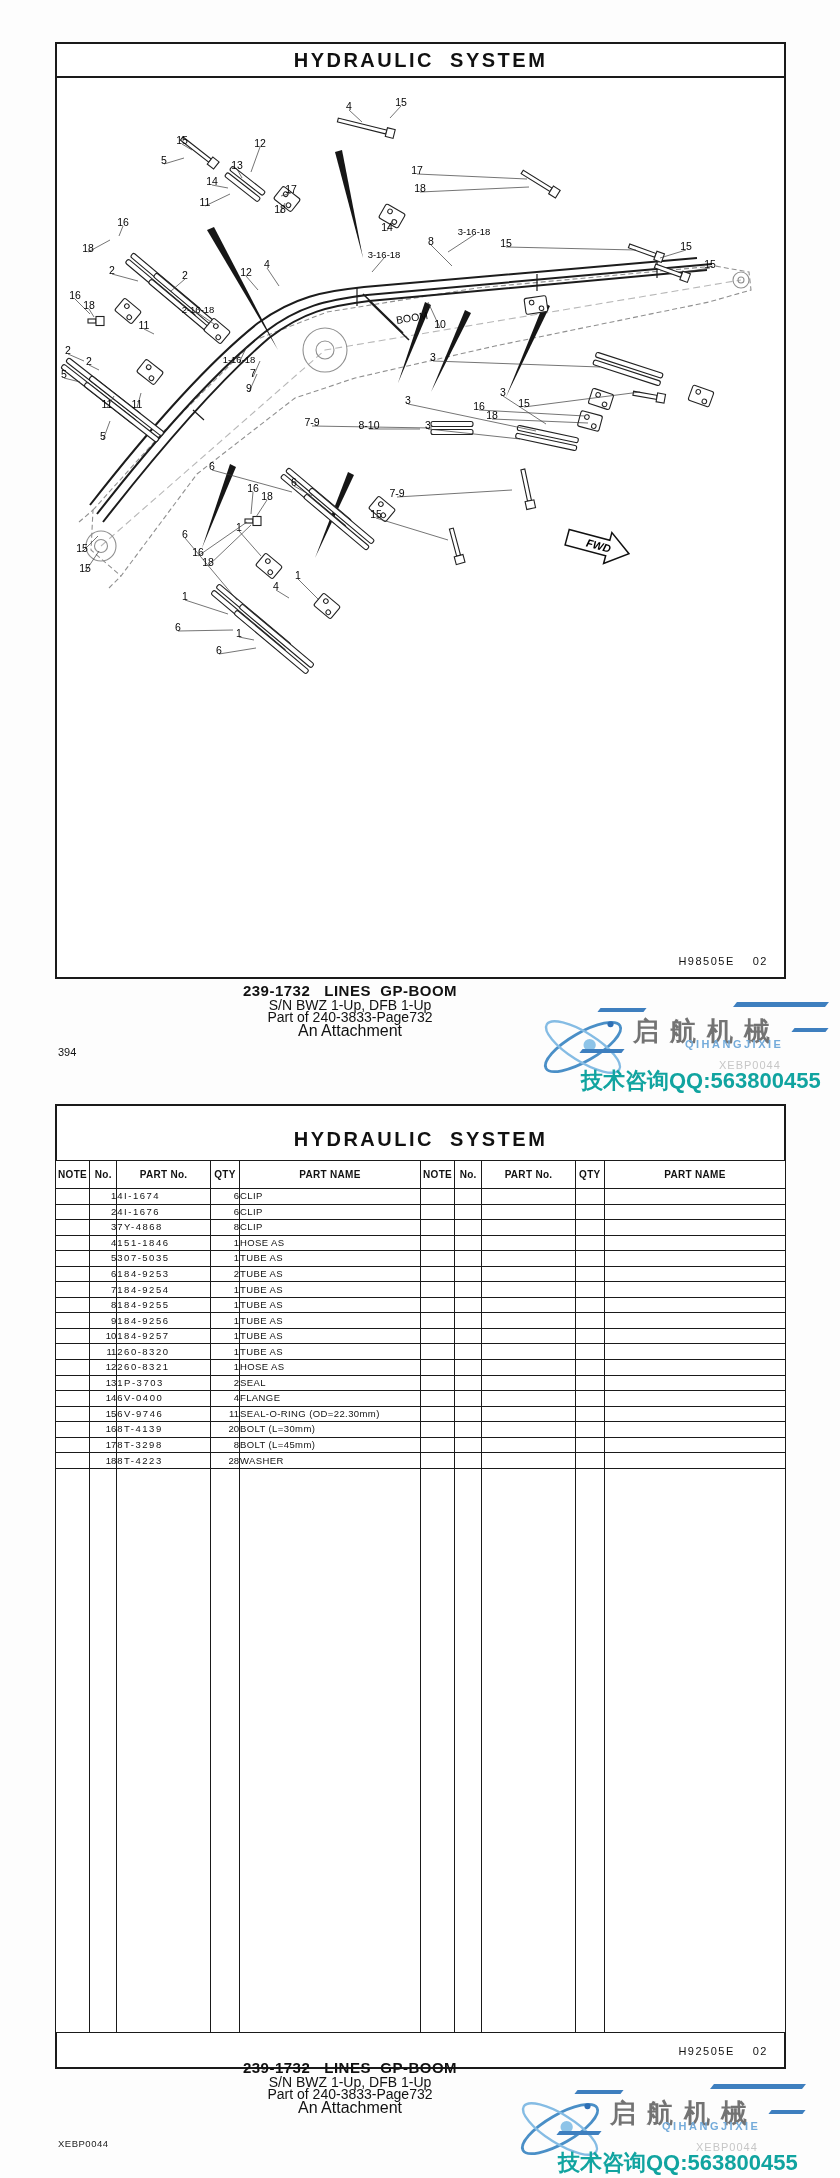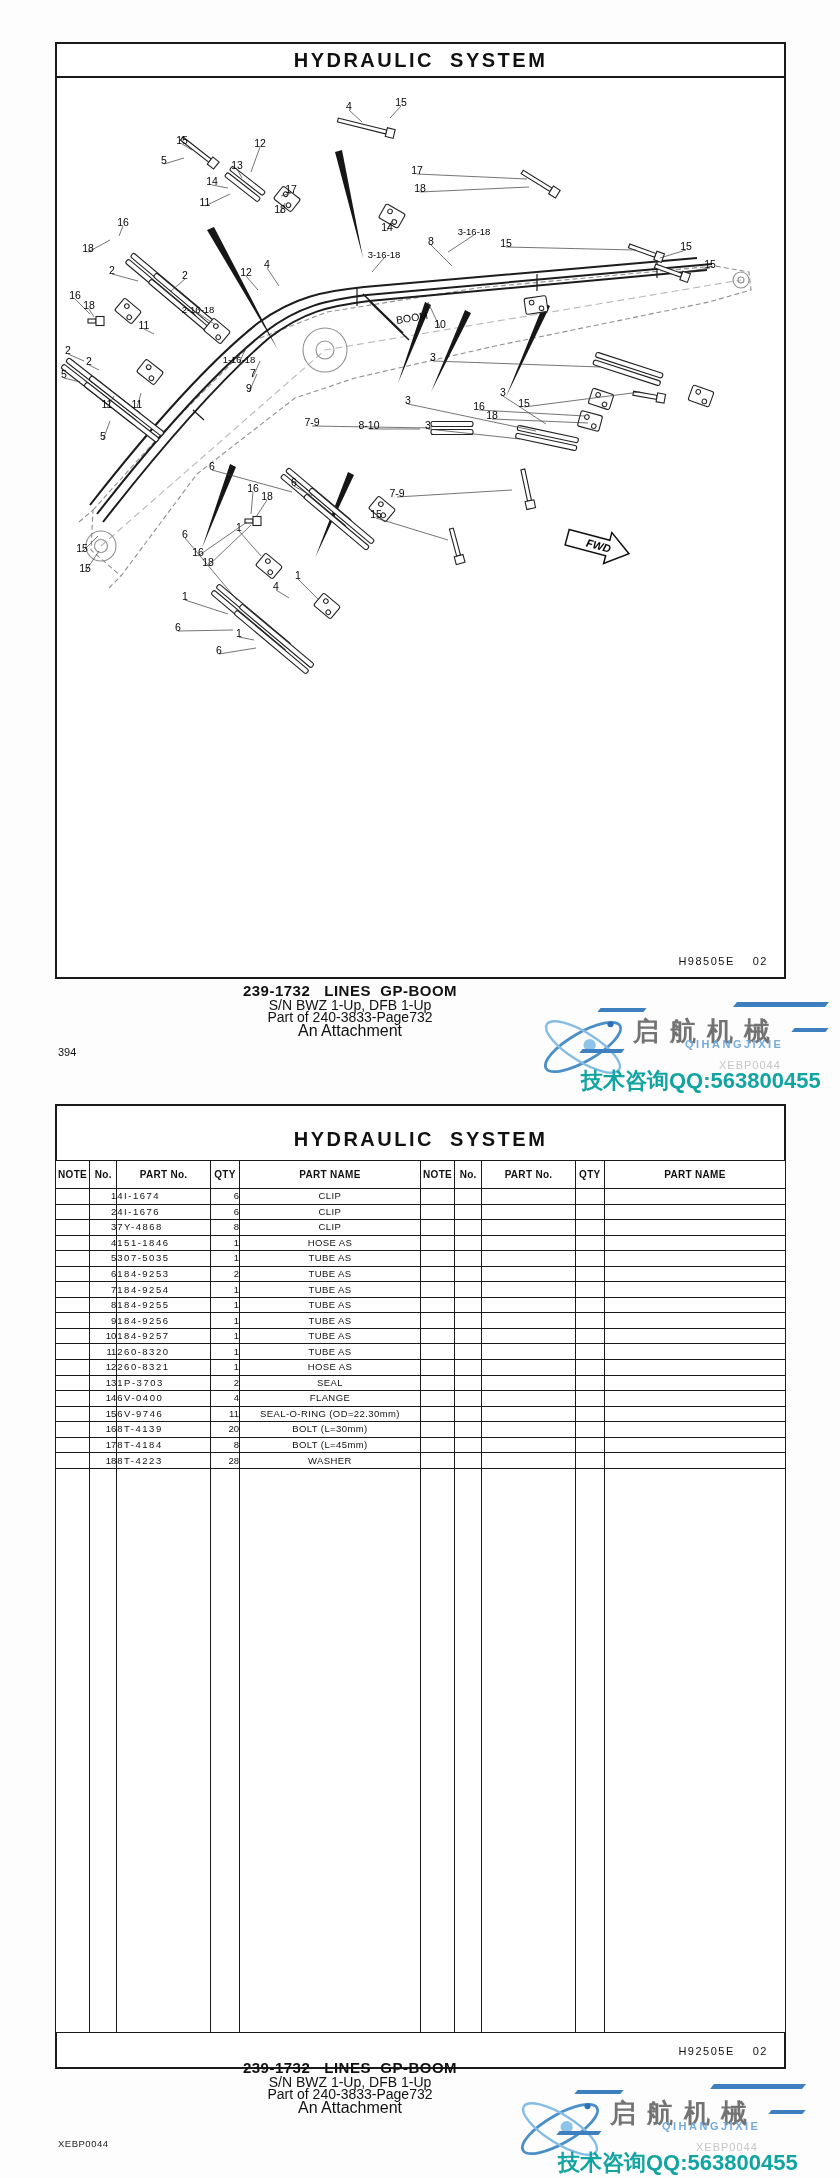--- a/index.html
+++ b/index.html
@@ -34,21 +34,21 @@
   .doccode{position:absolute;left:58px;top:2138px;font-size:9.5px;letter-spacing:0.5px;color:#222;}
 
   table.parts{position:absolute;left:-2px;top:54px;border-collapse:collapse;table-layout:fixed;width:731px;background:#fff;}
   .parts th,.parts td{border:1.5px solid #1a1a1a;padding:0;font-size:9.5px;overflow:hidden;white-space:nowrap;}
   .parts th{height:27px;font-size:10px;font-weight:bold;letter-spacing:0.3px;text-align:center;}
   .parts td{height:14.55px;line-height:14px;}
   .parts tr.filler td{height:563px;}
   .c-no{text-align:right;padding-right:5px;}
   .c-part{letter-spacing:1.5px;}
   .c-qty{text-align:right;padding-right:6px;}
-  .c-name{text-align:center;padding-left:5px;letter-spacing:0.4px;}
+  .c-name{text-align:left;padding-left:5px;letter-spacing:0.4px;}
 
   .watermark{position:absolute;width:312px;height:100px;z-index:5;pointer-events:none;}
   .wm1{left:535px;top:1000px;}
   .wm2{left:512px;top:2082px;}
   .wm-atom{position:absolute;left:0;top:10px;width:96px;height:74px;}
   .wm-bar{position:absolute;height:4px;background:#3e7fbf;transform:skewX(-38deg);}
   .wm-bar.b1{left:64px;top:8px;width:46px;}
   .wm-bar.b2{left:200px;top:2px;width:92px;height:5px;}
   .wm-bar.b3{left:258px;top:28px;width:34px;}
   .wm-bar.b4{left:46px;top:49px;width:42px;}
@@ -623,21 +623,21 @@
             <td class="c-name">BOLT (L=30mm)</td>
             <td class="c-note"></td>
             <td class="c-no"></td>
             <td class="c-part"></td>
             <td class="c-qty"></td>
             <td class="c-name"></td>
           </tr>
           <tr>
             <td class="c-note"></td>
             <td class="c-no">17</td>
-            <td class="c-part">8T-4184</td>
+            <td class="c-part">8T-3298</td>
             <td class="c-qty">8</td>
             <td class="c-name">BOLT (L=45mm)</td>
             <td class="c-note"></td>
             <td class="c-no"></td>
             <td class="c-part"></td>
             <td class="c-qty"></td>
             <td class="c-name"></td>
           </tr>
           <tr>
             <td class="c-note"></td>

